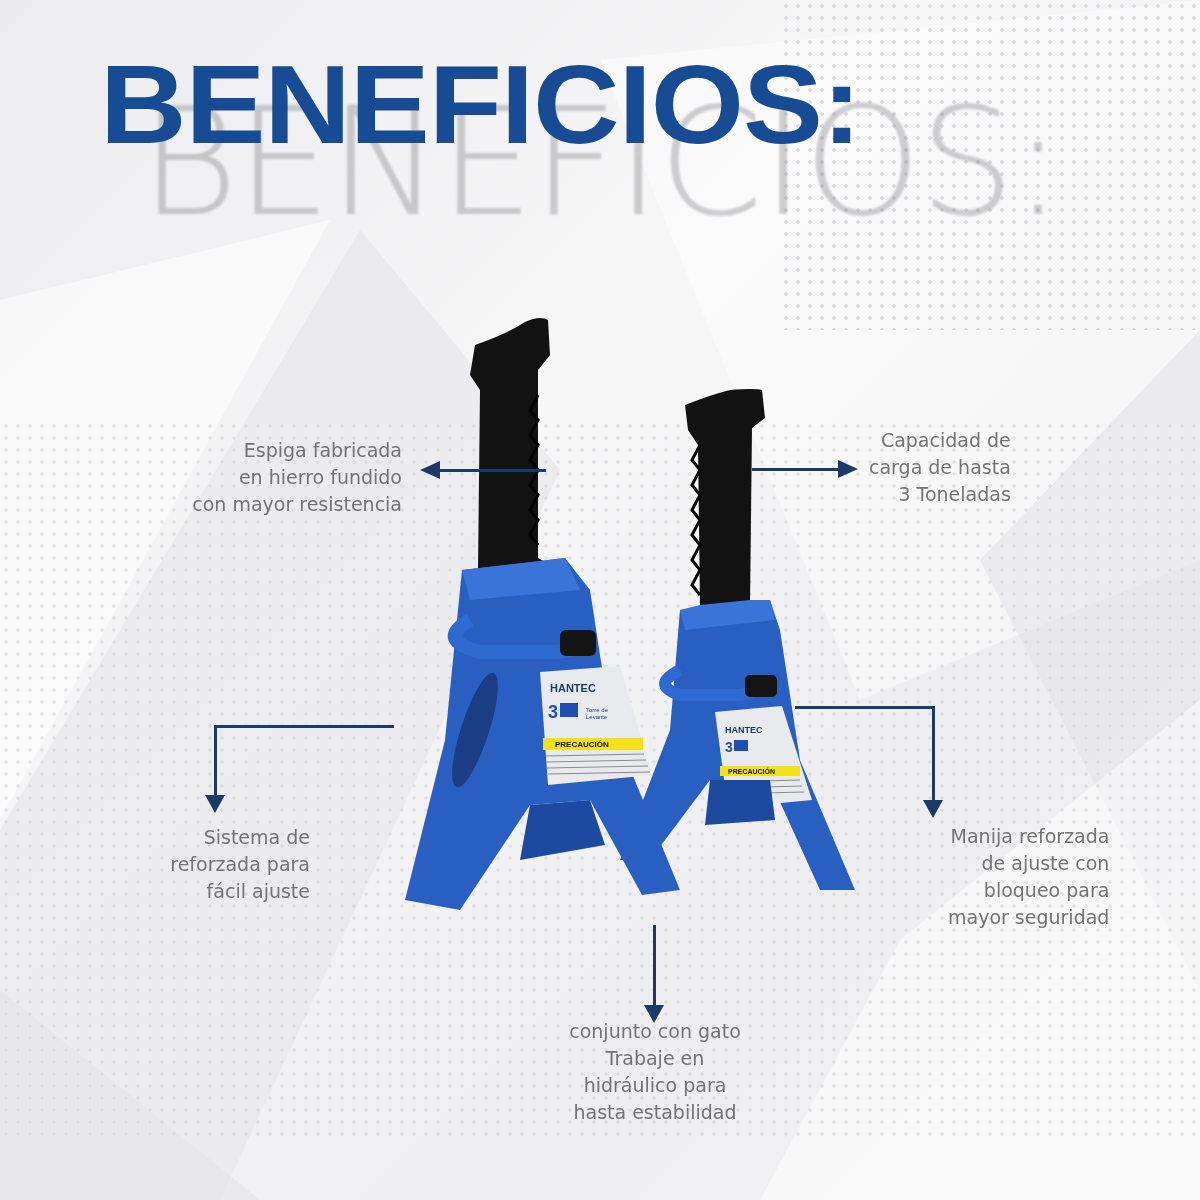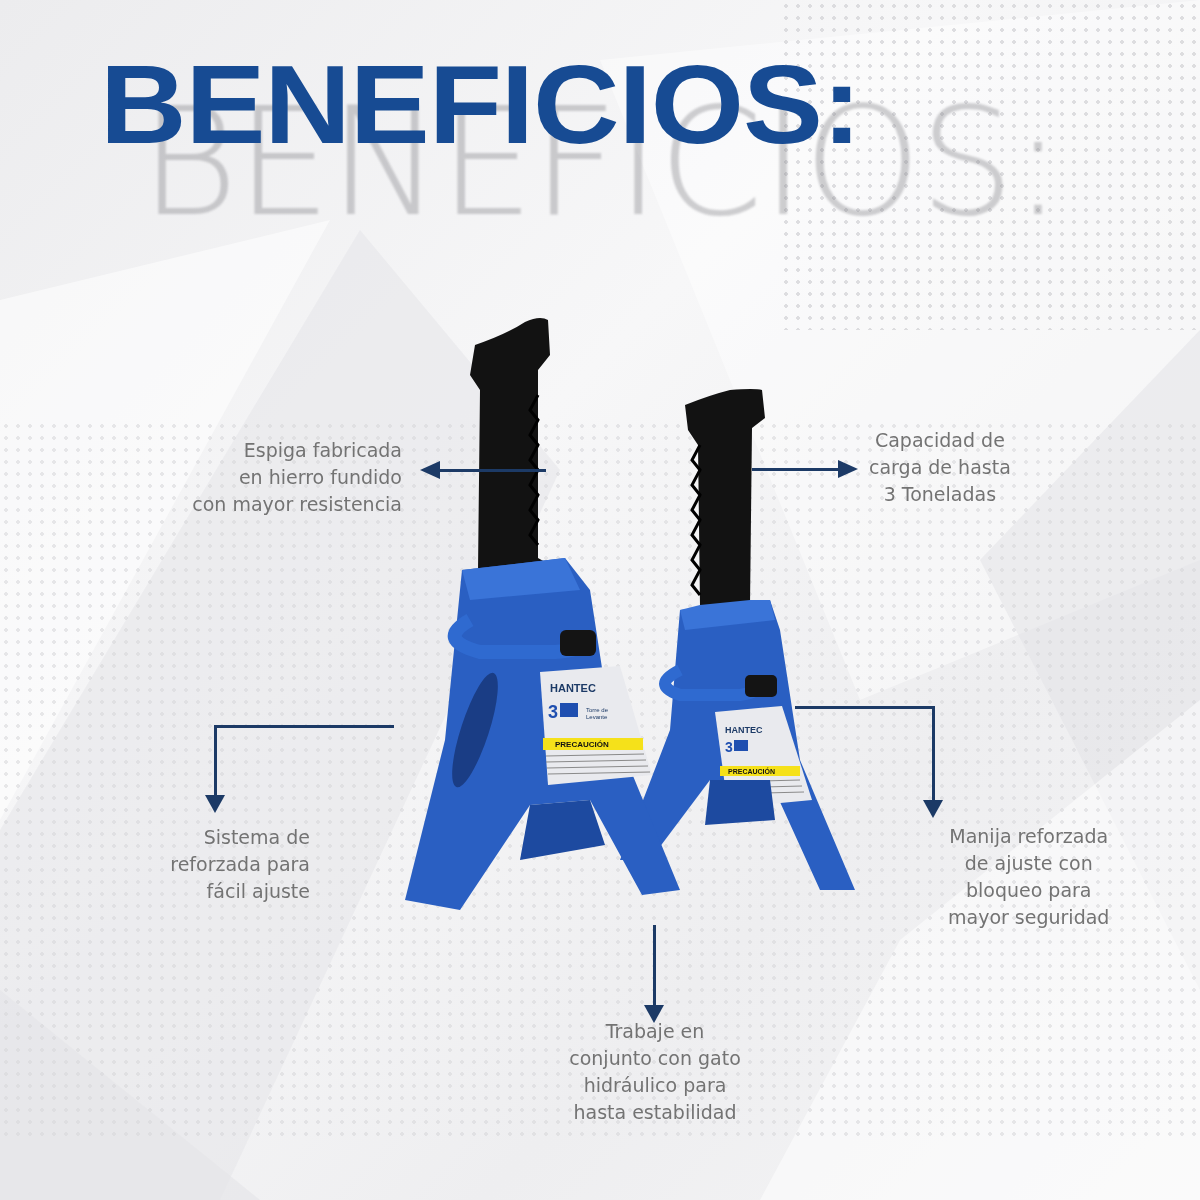--- a/index.html
+++ b/index.html
@@ -11,21 +11,21 @@
           background-size: 12px 12px; }
   .facet { position:absolute; }
   .ghost { position:absolute; left:140px; top:75px; font-size:150px; letter-spacing:-2px;
            font-family:"DejaVu Sans", sans-serif; font-weight:300; color:rgba(120,120,125,0.35);
            filter: blur(1.2px); white-space:nowrap; }
   .title { position:absolute; left:100px; top:40px; font-size:112px; font-weight:bold;
            font-family:"Liberation Sans", sans-serif; color:#174b93; letter-spacing:-1px;
            white-space:nowrap; transform:scaleX(1.07); transform-origin:left top; }
   .label { position:absolute; color:#737373; font-family:"DejaVu Sans", sans-serif;
            font-size:19px; line-height:27px; white-space:nowrap; }
-  .r { text-align:right; } .c { text-align:center; } .l { text-align:center; }
+  .r { text-align:right; } .c { text-align:center; } .l { text-align:right; }
   .line { position:absolute; background:#1c3a66; }
   .tri-left { position:absolute; width:0; height:0; border-top:9px solid transparent;
               border-bottom:9px solid transparent; border-right:20px solid #1c3a66; }
   .tri-right { position:absolute; width:0; height:0; border-top:9px solid transparent;
               border-bottom:9px solid transparent; border-left:20px solid #1c3a66; }
   .tri-down { position:absolute; width:0; height:0; border-left:10px solid transparent;
               border-right:10px solid transparent; border-top:18px solid #1c3a66; }
   .product { position:absolute; left:380px; top:300px; }
 </style>
 </head>
@@ -127,17 +127,17 @@
 <div class="label l" style="left:948px;top:823px;">
   <div>Manija reforzada</div>
   <div>de ajuste con</div>
   <div>bloqueo para</div>
   <div>mayor seguridad</div>
 </div>
 
 <div class="line" style="left:653px;top:925px;width:3px;height:82px;"></div>
 <div class="tri-down" style="left:644px;top:1005px;"></div>
 <div class="label c" style="left:500px;top:1018px;width:310px;">
+  <div>conjunto con gato</div>
   <div>Trabaje en</div>
-  <div>conjunto con gato</div>
   <div>hidráulico para</div>
   <div>hasta estabilidad</div>
 </div>
 
 </body></html>

